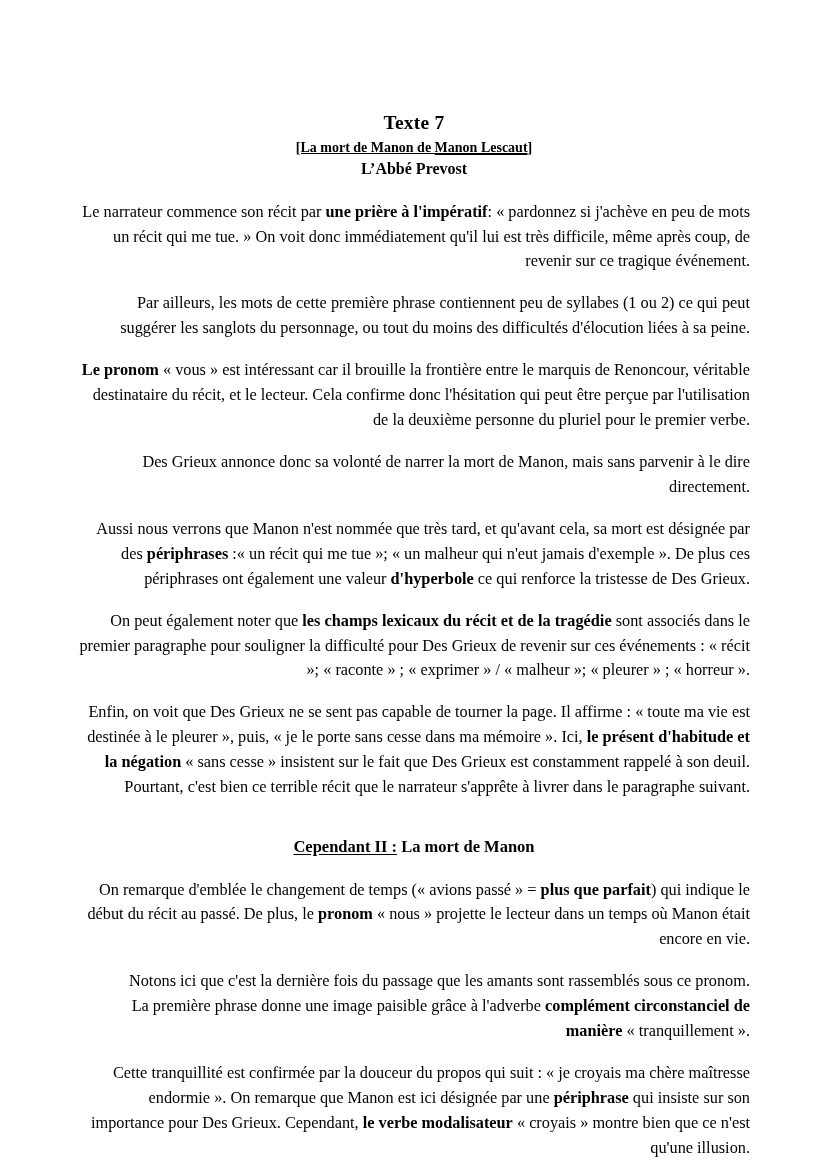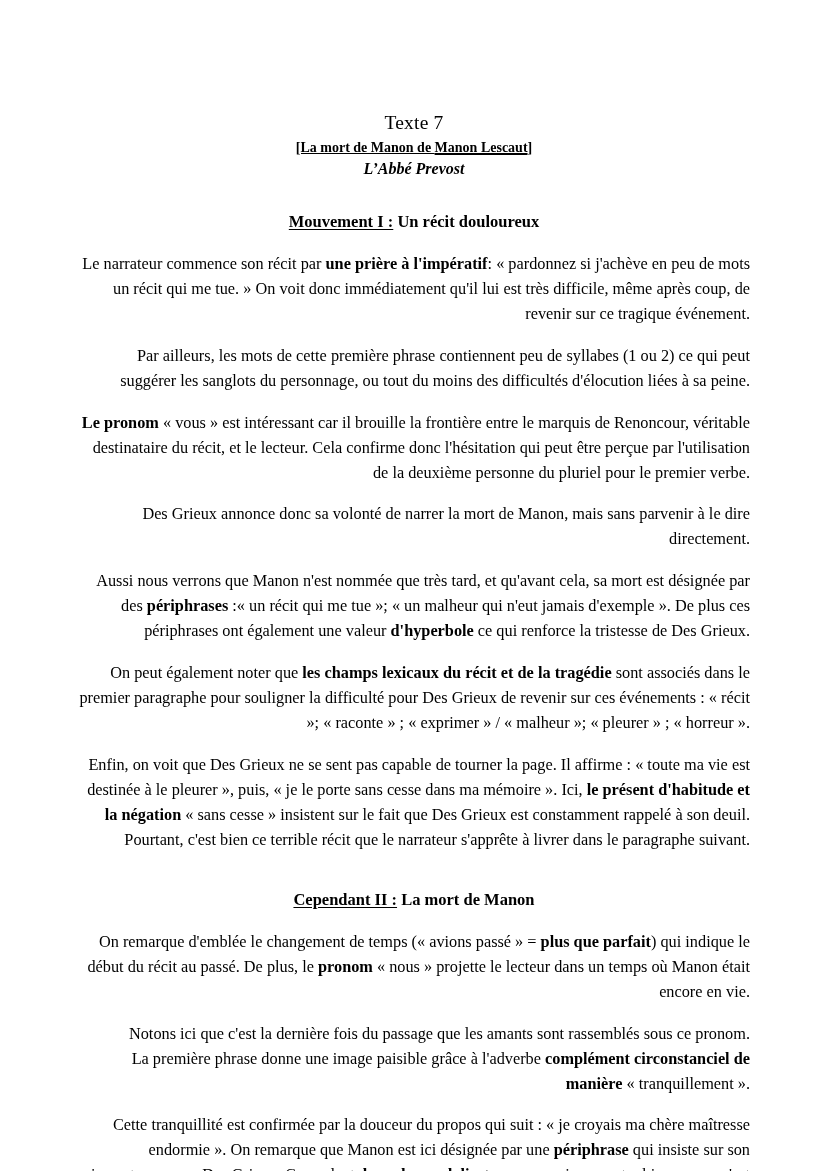--- a/index.html
+++ b/index.html
@@ -23,40 +23,39 @@
     background: #ffffff;
   }
 
   
   .title-block {
     text-align: center;
     margin: 0 0 0 0;
   }
   .doc-title {
     font-size: 19.5px;
-    font-weight: normal;
+    font-weight: bold;
     line-height: 1.32;
     margin: 0;
     letter-spacing: 0.2px;
   }
   .doc-subtitle {
     font-size: 14px;
     font-weight: bold;
     line-height: 1.38;
     margin: 2px 0 0 0;
     text-decoration: underline;
   }
   .doc-subtitle .u {
     text-decoration: underline;
     text-underline-offset: 1.5px;
   }
   .doc-author {
     font-size: 16px;
     font-weight: bold;
-    font-style: italic;
     line-height: 1.35;
     margin: 1px 0 0 0;
   }
 
   
   .section-heading {
     text-align: center;
     font-size: 16.5px;
     font-weight: bold;
     margin: 31px 0 0 0;
@@ -101,23 +100,20 @@
 
   <div class="title-block">
     <div class="doc-title">Texte 7</div>
     <div class="doc-subtitle">
       <span>[La mort de Manon de </span><span class="u">Manon Lescaut</span><span>]</span>
     </div>
     <div class="doc-author">L’Abbé Prevost</div>
   </div>
 
   <div class="section">
-    <div class="section-heading">
-      <span class="u">Mouvement I :</span><span> Un récit douloureux</span>
-    </div>
     <div class="body-text" id="body-1">
         <p class="para"><span>Le narrateur commence son récit par </span><b>une prière à l'impératif</b><span>: « pardonnez si j'achève en peu de mots un récit qui me tue. » On voit donc immédiatement qu'il lui est très difficile, même après coup, de revenir sur ce tragique événement.</span></p>
         <p class="para"><span>Par ailleurs, les mots de cette première phrase contiennent peu de syllabes (1 ou 2) ce qui peut suggérer les sanglots du personnage, ou tout du moins des difficultés d'élocution liées à sa peine.</span></p>
         <p class="para"><b>Le pronom</b><span> « vous » est intéressant car il brouille la frontière entre le marquis de Renoncour, véritable destinataire du récit, et le lecteur. Cela confirme donc l'hésitation qui peut être perçue par l'utilisation de la deuxième personne du pluriel pour le premier verbe.</span></p>
         <p class="para"><span>Des Grieux annonce donc sa volonté de narrer la mort de Manon, mais sans parvenir à le dire directement.</span></p>
         <p class="para"><span>Aussi nous verrons que Manon n'est nommée que très tard, et qu'avant cela, sa mort est désignée par des </span><b>périphrases</b><span> :« un récit qui me tue »; « un malheur qui n'eut jamais d'exemple ». De plus ces périphrases ont également une valeur </span><b>d'hyperbole</b><span> ce qui renforce la tristesse de Des Grieux.</span></p>
         <p class="para"><span>On peut également noter que </span><b>les champs lexicaux du récit et de la tragédie</b><span> sont associés dans le premier paragraphe pour souligner la difficulté pour Des Grieux de revenir sur ces événements : « récit »; « raconte » ; « exprimer » / « malheur »; « pleurer » ; « horreur ».</span></p>
         <p class="para"><span>Enfin, on voit que Des Grieux ne se sent pas capable de tourner la page. Il affirme : « toute ma vie est destinée à le pleurer », puis, « je le porte sans cesse dans ma mémoire ». Ici, </span><b>le présent d'habitude et la négation</b><span> « sans cesse » insistent sur le fait que Des Grieux est constamment rappelé à son deuil.</span><br><span>Pourtant, c'est bien ce terrible récit que le narrateur s'apprête à livrer dans le paragraphe suivant.</span></p>
       </div>
   </div>

